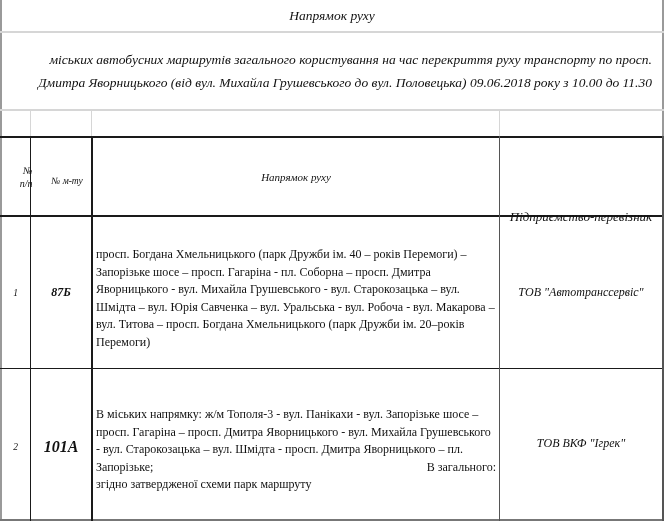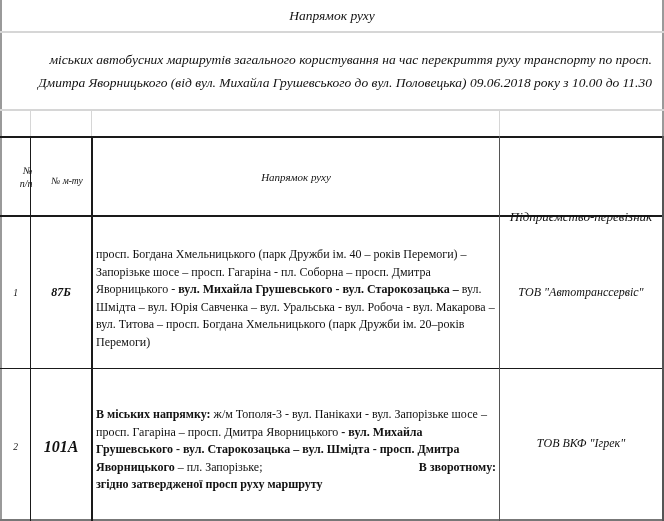--- a/index.html
+++ b/index.html
@@ -6,21 +6,21 @@
     body { width:664px; height:521px; position:relative; overflow:hidden;
            font-family:"Liberation Serif", serif; color:#111; }
     .abs { position:absolute; box-sizing:border-box; }
     .lgray { background:#d6d6d6; }
     .dark { background:#1a1a1a; }
     .center { display:flex; align-items:center; justify-content:center; text-align:right;font-style:italic; }
     .title { top:0; left:0; width:664px; height:32px; font-size:13.5px; }
     .subtitle { top:33px; left:0; width:664px; height:76px; font-size:13.5px; line-height:23px; padding:0 12px; }
     .hcell { font-size:10.5px; line-height:14px; }
     .routetext { font-size:12px; line-height:17.5px; }
-    b { font-weight:bold; }
+    b { font-weight:normal; }
   </style>
 </head>
 <body>
 
 <div class="abs lgray" style="left:0;top:0;width:2px;height:521px;background:#9a9a9a;"></div>
 <div class="abs lgray" style="left:662px;top:0;width:2px;height:521px;background:#9a9a9a;"></div>
 <div class="abs lgray" style="left:0;top:31px;width:664px;height:2px;"></div>
 <div class="abs lgray" style="left:0;top:109px;width:664px;height:2px;"></div>
 <div class="abs lgray" style="left:30px;top:110px;width:1px;height:26px;"></div>
 <div class="abs lgray" style="left:91px;top:110px;width:1px;height:26px;"></div>
@@ -64,17 +64,17 @@
   <span>ТОВ "Автотранссервіс"</span>
 </div>
 
 <div class="abs center" style="left:1px;top:369px;width:29px;height:150px;font-size:9.5px;padding-top:6px;">
   <span>2</span>
 </div>
 <div class="abs center" style="left:31px;top:369px;width:60px;height:150px;font-size:16px;font-weight:bold;padding-top:6px;">
   <span>101А</span>
 </div>
 <div class="abs routetext" style="left:96px;top:406px;width:400px;">
-  <b>В міських напрямку:</b><span> ж/м Тополя-3 - вул. Панікахи - вул. Запорізьке шосе – просп. Гагаріна – просп. Дмитра Яворницького </span><b>- вул. Михайла Грушевського - вул. Старокозацька – вул. Шмідта - просп. Дмитра Яворницького</b><span> – пл. Запорізьке;</span><b style="float:right;">В зворотному:</b><br><b>згідно затвердженої просп руху маршруту</b>
+  <b>В міських напрямку:</b><span> ж/м Тополя-3 - вул. Панікахи - вул. Запорізьке шосе – просп. Гагаріна – просп. Дмитра Яворницького </span><b>- вул. Михайла Грушевського - вул. Старокозацька – вул. Шмідта - просп. Дмитра Яворницького</b><span> – пл. Запорізьке;</span><b style="float:right;">В загального:</b><br><b>згідно затвердженої схеми парк маршруту</b>
 </div>
 <div class="abs center" style="left:500px;top:428px;width:162px;height:30px;font-size:12px;">
   <span>ТОВ ВКФ "Ігрек"</span>
 </div>
 
 </body></html>

